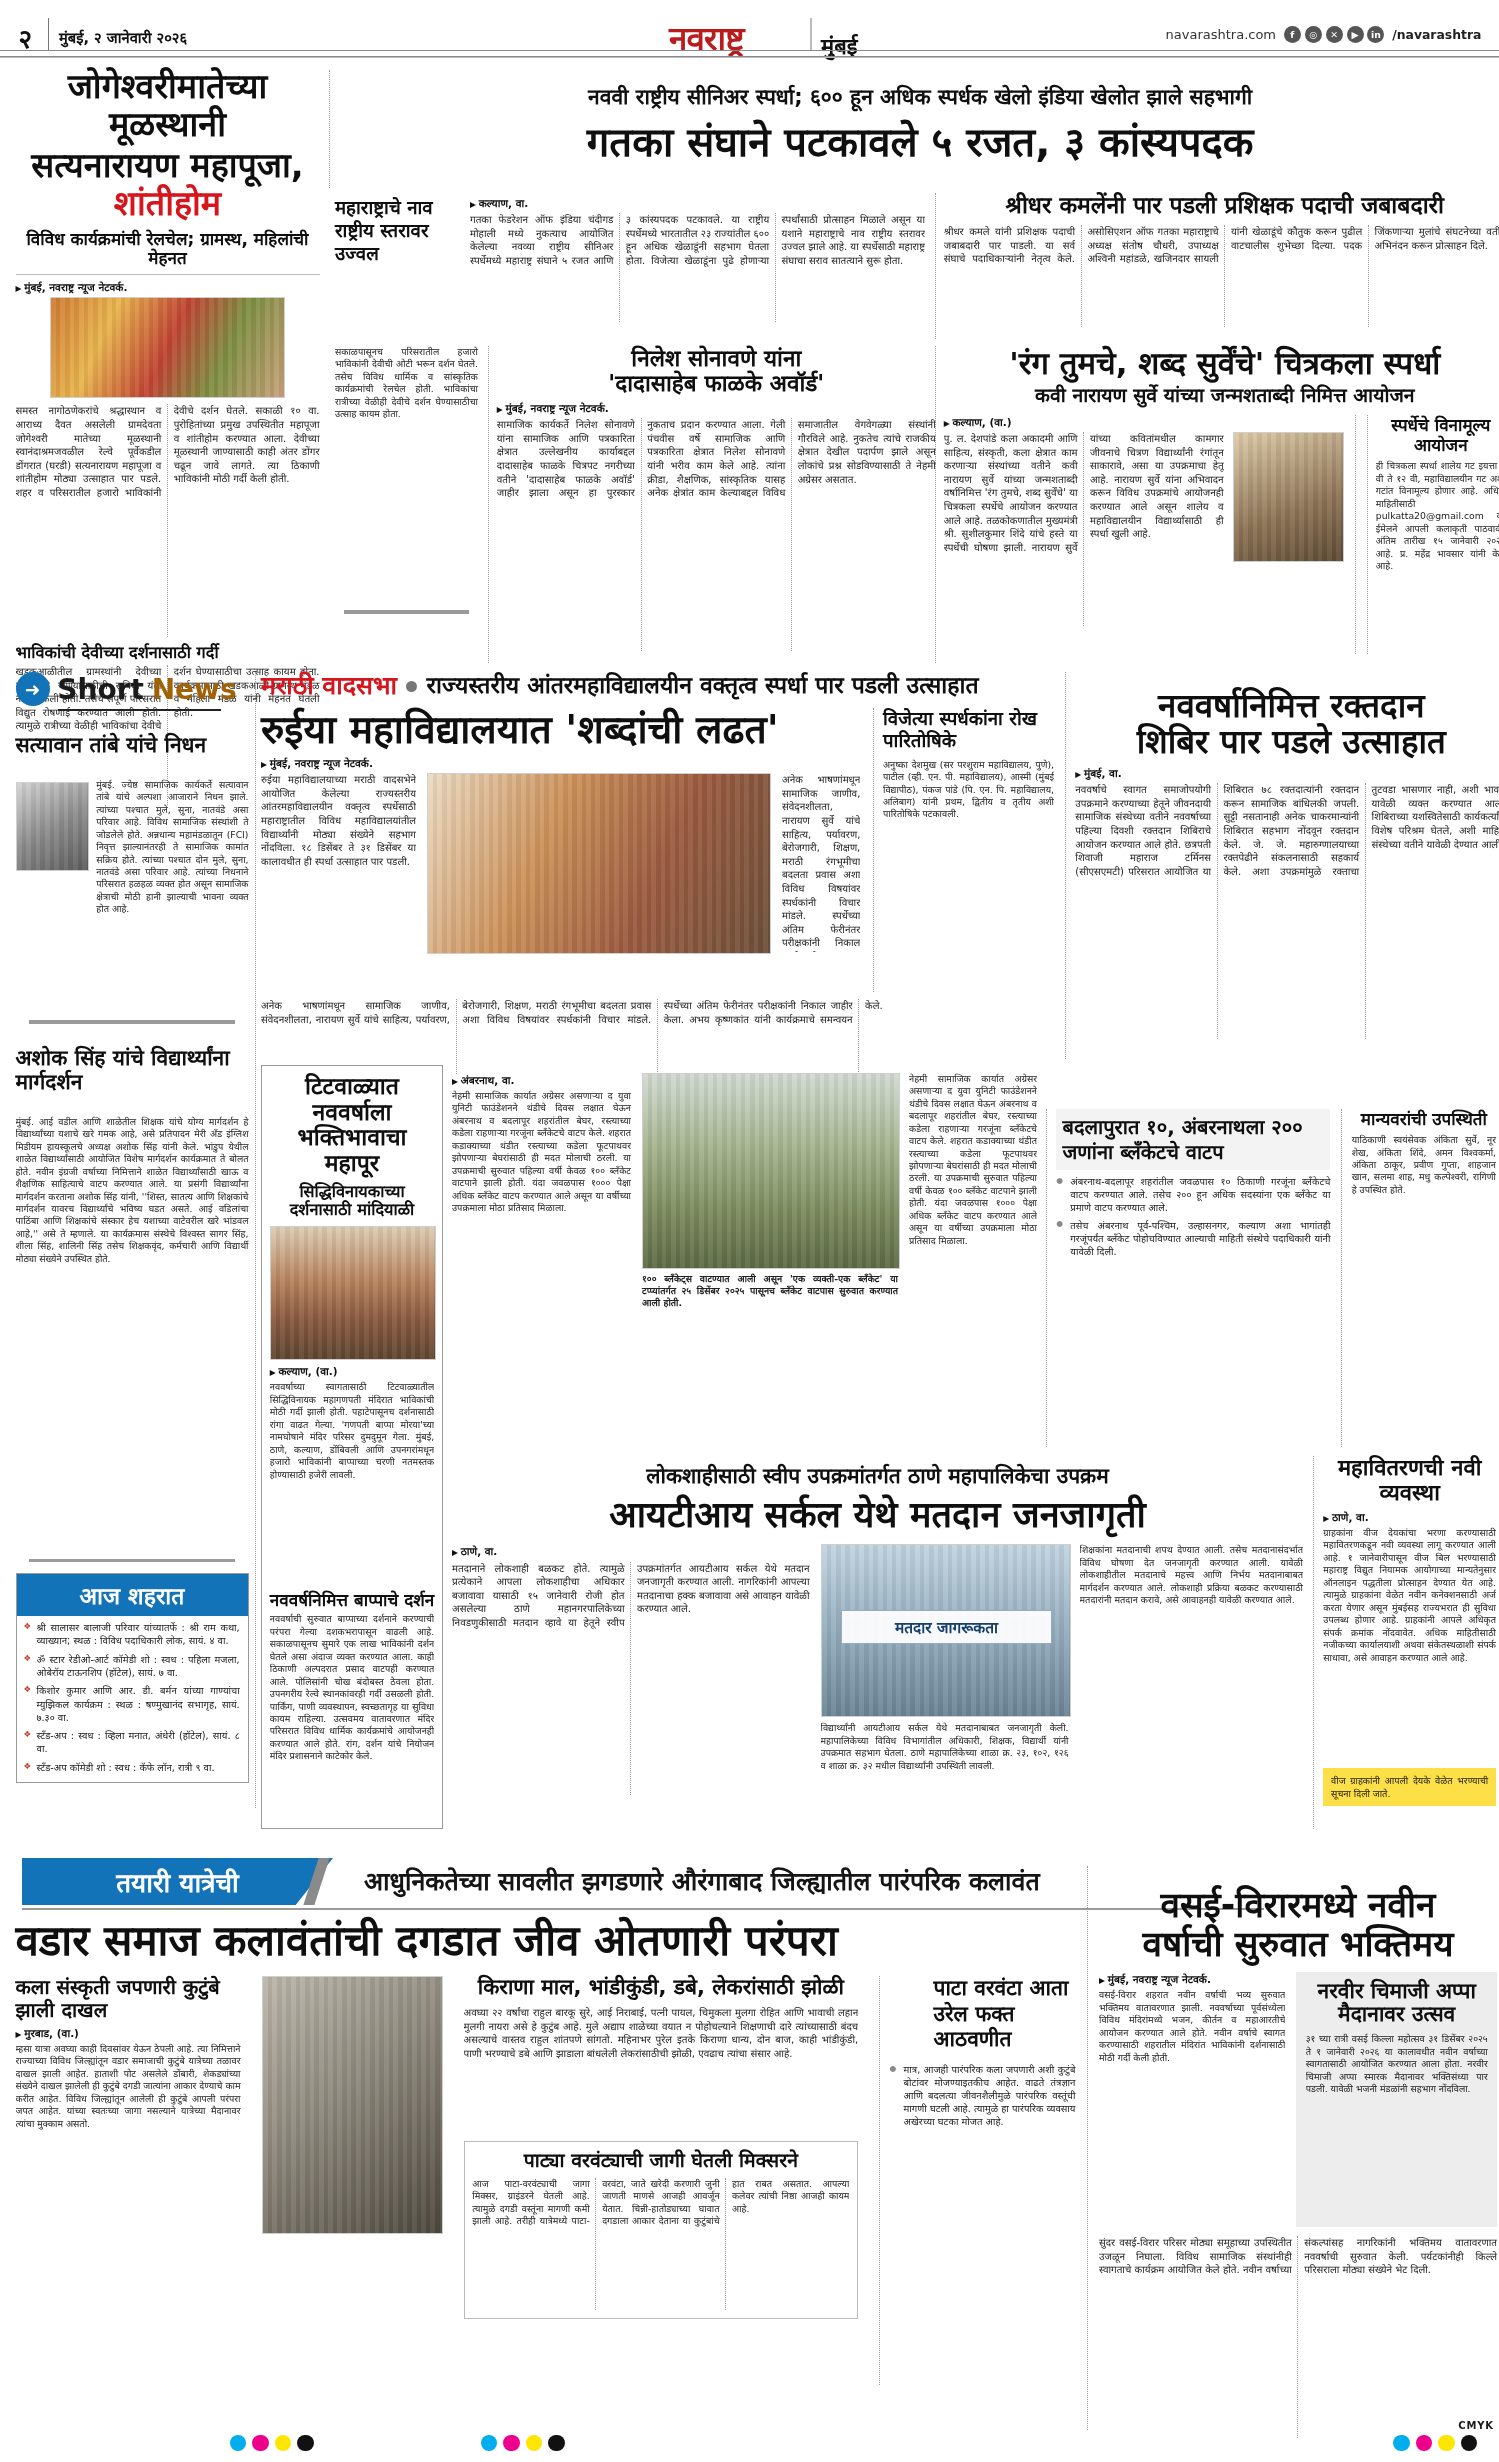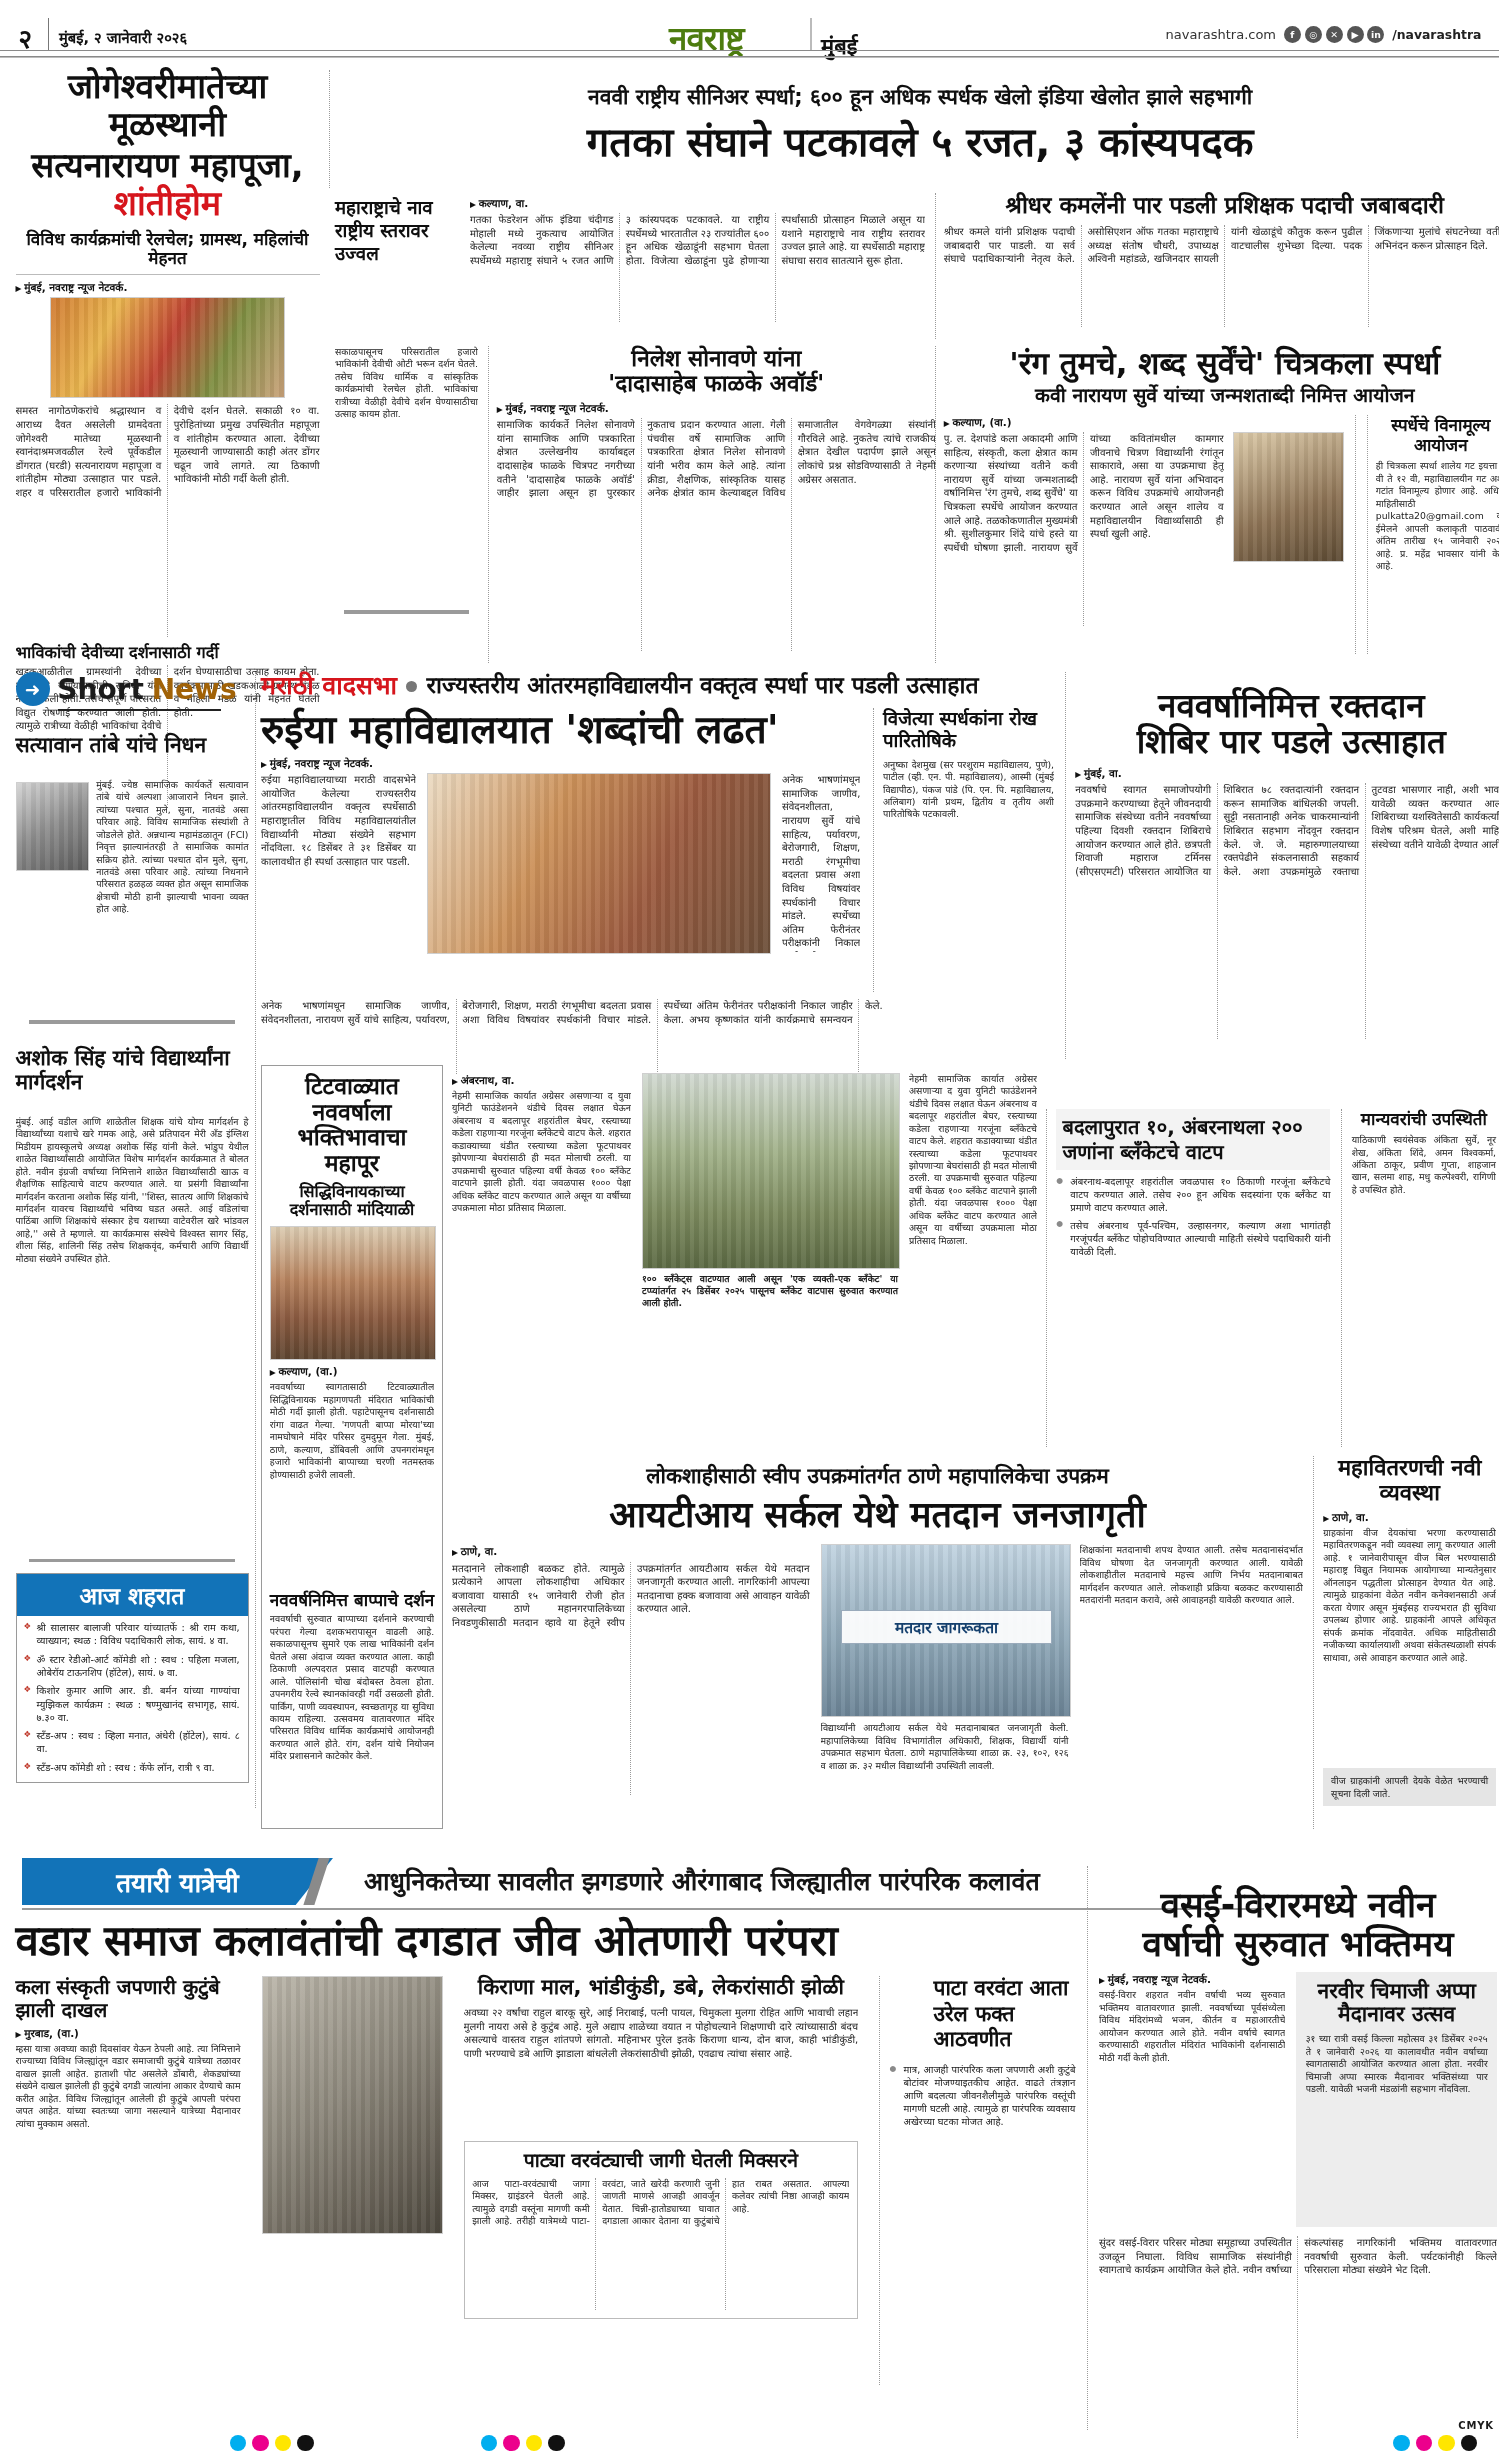--- a/index.html
+++ b/index.html
@@ -4,21 +4,21 @@
 <style>
   html,body{margin:0;padding:0;background:#e8e8e8;}
   .page{position:relative;width:1500px;height:2462px;background:#ffffff;margin:0 auto;
         font-family:"DejaVu Sans",sans-serif;color:#1b1b1b;overflow:hidden;}
   .abs{position:absolute;}
   
   .hdr{position:absolute;left:0;top:20px;width:100%;height:29.5px;}
   .pageno{position:absolute;left:18.6px;top:0;font-size:26px;font-weight:700;color:#111;}
   .hdr-sep{position:absolute;left:48px;top:-1.6px;height:33px;width:0;border-left:0.8px solid #777;}
   .hdr-date{position:absolute;left:59px;top:7px;font-size:14.7px;font-weight:700;color:#111;}
-  .brand{position:absolute;left:669px;top:-4.7px;font-size:33px;font-weight:800;color:#4d7c0f;letter-spacing:-0.8px;}
+  .brand{position:absolute;left:669px;top:-4.7px;font-size:33px;font-weight:800;color:#b91c1c;letter-spacing:-0.8px;}
   .brand-sep{position:absolute;left:810px;top:-1.6px;height:33px;border-left:2.3px solid #bbb;}
   .edition{position:absolute;left:821px;top:10px;font-size:22px;font-weight:700;color:#111;}
   .hdr-right{position:absolute;right:18.6px;top:6.2px;display:flex;align-items:center;gap:7.8px;}
   .website{font-size:13px;color:#333;}
   .sicons{display:flex;gap:3.9px;}
   .sicon{width:17px;height:17px;border-radius:50%;background:#555;color:#fff;font-size:9.3px;font-weight:700;
          display:flex;align-items:center;justify-content:center;}
   .handle{font-size:12.4px;font-weight:700;color:#222;}
   .toprule{position:absolute;left:0;top:50px;width:100%;height:5.4px;
            border-top:1.6px solid #8a8a8a;border-bottom:1.6px solid #8a8a8a;}
@@ -63,21 +63,21 @@
   .aaj-item{font-size:9.7px;line-height:1.35;text-align:justify;padding:5.4px 7.8px 0 20px;position:relative;color:#222;}
   .aaj-item::before{content:"❖";position:absolute;left:7px;top:5.4px;color:#c0392b;font-size:8.5px;}
   
   .ribbon{position:absolute;left:22px;top:1858px;width:1242px;height:50px;border-bottom:2.3px solid #9a9a9a;}
   .ribbon-tab{position:absolute;left:0;top:0;width:311px;height:47px;background:#1273b8;color:#fff;
       font-size:26px;font-weight:800;display:flex;align-items:center;justify-content:center;
       clip-path:polygon(0 0,100% 0,88% 100%,0 100%);}
   .ribbon-slash{position:absolute;left:289px;top:0;width:11px;height:47px;background:#8a8a8a;transform:skewX(-18deg);}
   .ribbon-text{position:absolute;left:342px;top:4.7px;width:893px;font-size:25px;font-weight:700;color:#151515;}
   .graybox{background:#ededed;padding:7.8px 9.3px;}
-  .notebox{background:#e5e5e5;padding:6.2px 7.8px;font-size:9.3px;text-align:justify;}
+  .notebox{background:#fde047;padding:6.2px 7.8px;font-size:9.3px;text-align:justify;}
   .minibox-title{font-size:17px;font-weight:700;line-height:1.2;text-align:center;color:#101010;margin-bottom:4.7px;}
   .dotitem{font-size:9.7px;line-height:1.34;text-align:justify;position:relative;padding:4.7px 0 0 14px;color:#222;}
   .dotitem::before{content:"●";position:absolute;left:0;top:5.4px;color:#8a8a8a;font-size:7.8px;}
   .banner-strip{position:absolute;left:8%;top:38%;width:84%;background:rgba(255,255,255,.92);
       color:#15406e;font-weight:800;font-size:15.5px;text-align:center;padding:4.7px 0;border:0.8px solid #9ab;z-index:2;}
   .cmyk-dots{position:absolute;bottom:11px;display:flex;gap:6.2px;}
   .cdot{width:16.3px;height:16.3px;border-radius:50%;}
   .cmyk-label{position:absolute;right:6.2px;bottom:31px;font-size:10px;font-weight:700;letter-spacing:0.8px;}
 </style>
 </head>

